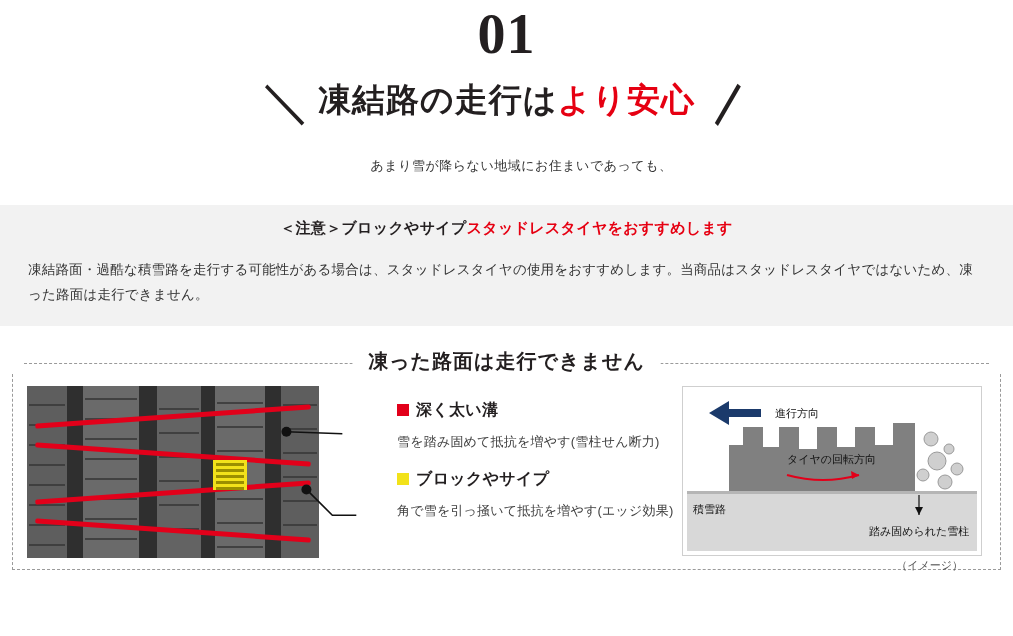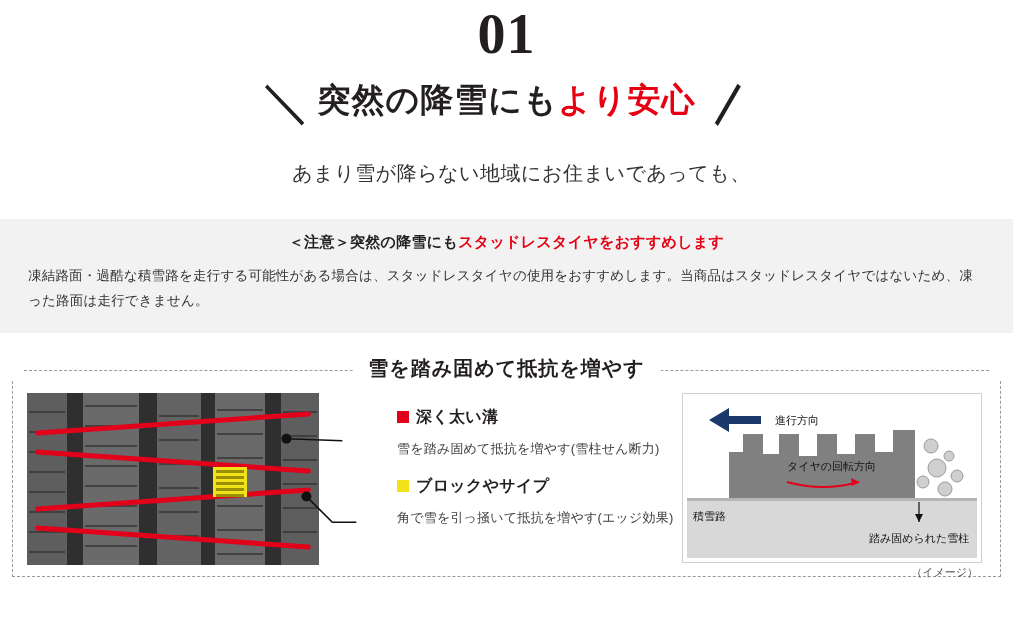--- a/index.html
+++ b/index.html
@@ -53,21 +53,21 @@
     font-weight: bold;
     letter-spacing: 1px;
     white-space: nowrap;
   }
   .headline .accent { color: #e60012; }
 
   
   .lead {
     margin-top: 30px;
     text-align: center;
-    font-size: 20px;
+    font-size: 13px;
     line-height: 2.0;
     color: #333333;
     letter-spacing: .5px;
     padding-left: 30px;
   }
   .lead div { white-space: nowrap; }
 
   
   .caution {
     margin-top: 26px;
@@ -76,26 +76,25 @@
   }
   .caution-title {
     text-align: center;
     font-size: 15px;
     font-weight: bold;
     color: #231f20;
     letter-spacing: .3px;
   }
   .caution-title .accent { color: #e60012; }
   .caution-body {
-    margin-top: 13px;
+    margin-top: 20px;
     font-size: 13.5px;
     line-height: 1.85;
     color: #333333;
     letter-spacing: .2px;
-    font-family: Liberation Mono, monospace;
   }
 
   
   .pattern-section {
     margin-top: 26px;
     position: relative;
     padding: 0 12px;
   }
   .pattern-heading-wrap {
     position: relative;
@@ -224,52 +223,52 @@
     top: 12px;
     width: 300px;
     height: 170px;
     border: 1px solid #cfcfcf;
     background: #ffffff;
     box-sizing: border-box;
   }
   .diagram svg { display: block; }
   .image-note {
     position: absolute;
-    right: 22px;
+    right: 37px;
     bottom: -4px;
     font-size: 11px;
     color: #555555;
   }
 </style>
 </head>
 <body>
 
 <div class="page">
 
   <div class="number">01</div>
 
   <div class="headline-row">
     <span class="slash left">＼</span>
-    <span class="headline"><span>突然の降雪にも</span><span class="accent">より安心</span></span>
+    <span class="headline"><span>凍結路の走行は</span><span class="accent">より安心</span></span>
     <span class="slash right">／</span>
   </div>
 
   <div class="lead">
     <div>あまり雪が降らない地域にお住まいであっても、</div>
   </div>
 
   <div class="caution">
-    <div class="caution-title"><span>＜注意＞突然の降雪にも</span><span class="accent">スタッドレスタイヤをおすすめします</span></div>
+    <div class="caution-title"><span>＜注意＞ブロックやサイプ</span><span class="accent">スタッドレスタイヤをおすすめします</span></div>
     <div class="caution-body">凍結路面・過酷な積雪路を走行する可能性がある場合は、スタッドレスタイヤの使用をおすすめします。当商品はスタッドレスタイヤではないため、凍った路面は走行できません。</div>
   </div>
 
   <div class="pattern-section">
     <div class="pattern-heading-wrap">
       <div class="pattern-rule"></div>
-      <div class="pattern-heading">雪を踏み固めて抵抗を増やす</div>
+      <div class="pattern-heading">凍った路面は走行できません</div>
     </div>
 
     <div class="pattern-box">
 
       <div class="tread">
         <div class="groove" style="left:40px;width:16px;"></div>
         <div class="groove" style="left:112px;width:18px;"></div>
         <div class="groove" style="left:174px;width:14px;"></div>
         <div class="groove" style="left:238px;width:16px;"></div>
         <div class="rib" style="left:0;width:40px;background:#5e5e5e;"></div>

